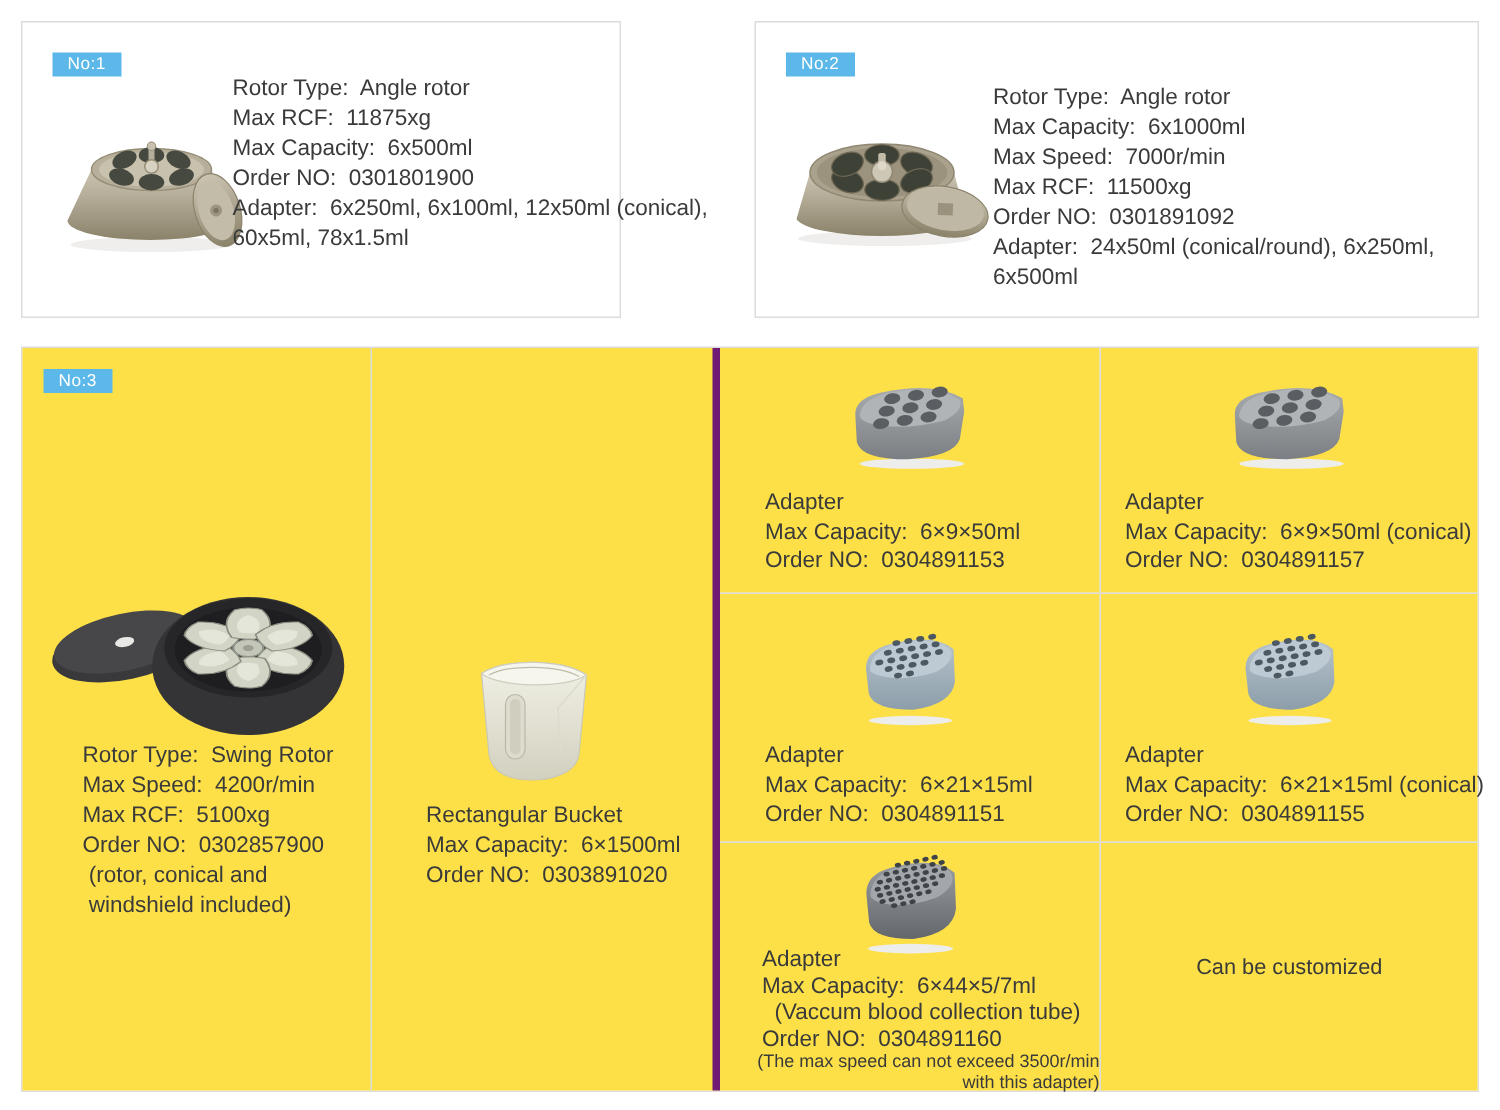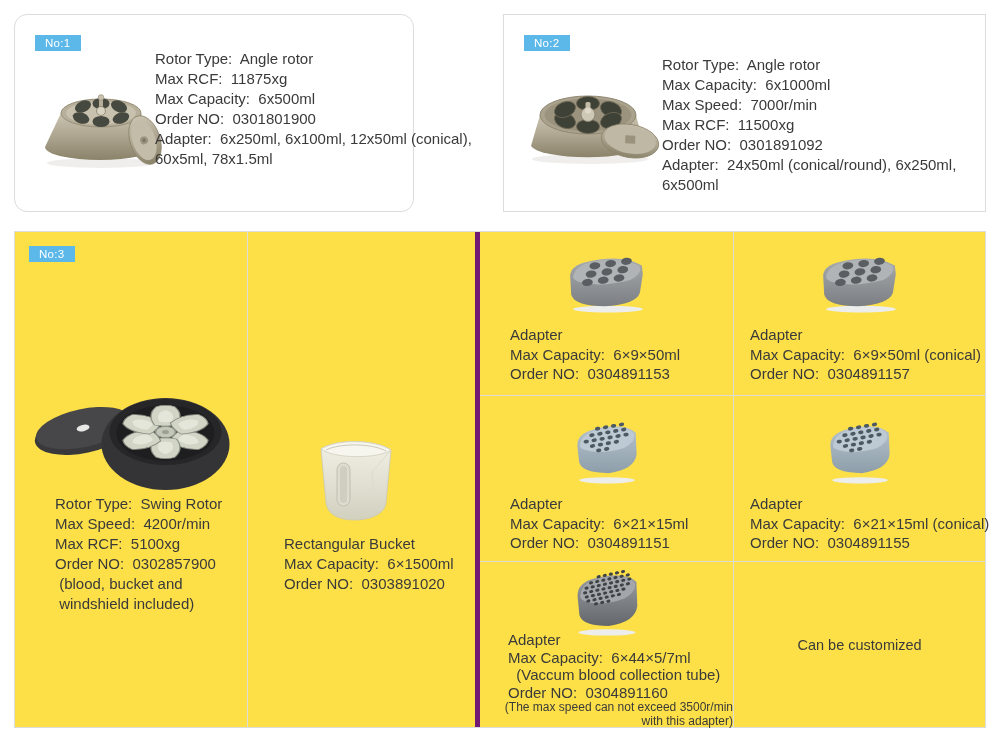--- a/index.html
+++ b/index.html
@@ -2,21 +2,21 @@
 <html><head>
 <meta charset="utf-8">
 <style>
   html,body{margin:0;padding:0;}
   body{
     width:1000px;height:740px;background:#ffffff;position:relative;
     font-family:"Liberation Sans","DejaVu Sans",sans-serif;color:#3a3a3a;
     overflow:hidden;
   }
   .panel{position:absolute;border:1px solid #dcdcdc;background:#fff;box-sizing:border-box;}
-  .p1{left:14px;top:14px;width:400px;height:198px;border-radius:13px;}
+  .p1{left:14px;top:14px;width:400px;height:198px;}
   .p2{left:503px;top:14px;width:483px;height:198px;}
   .p3{left:14px;top:231px;width:972px;height:497px;
       display:grid;grid-template-columns:233px 232px 253px auto;
       grid-template-rows:163px 166px 166px;}
   .badge{position:absolute;background:#5cb8e8;color:#fff;font-size:11.5px;
          line-height:16px;height:16px;padding:0 10px;letter-spacing:.3px;}
   .bd1{left:20px;top:20px;}
   .bd3{left:14px;top:14px;z-index:3;}
   .img{position:absolute;}
   .img svg{display:block;width:100%;height:100%;}
@@ -177,21 +177,21 @@
           <circle r="10" fill="#c4c6b9" stroke="#8d9388" stroke-width="1.5"></circle>
           <circle r="3.5" fill="#9aa094"></circle>
         </g>
       </svg>
     </div>
     <div class="specs" style="left:40px;top:262px">
       <div class="ln">Rotor Type:  Swing Rotor</div>
       <div class="ln">Max Speed:  4200r/min</div>
       <div class="ln">Max RCF:  5100xg</div>
       <div class="ln">Order NO:  0302857900</div>
-      <div class="ln"> (blood, bucket and</div>
+      <div class="ln"> (rotor, conical and</div>
       <div class="ln"> windshield included)</div>
     </div>
   </div>
 
   <div class="cell c2">
     <div class="img" style="left:64px;top:200px;width:88px;height:94px">
       <svg viewBox="0 0 88 94">
         <path d="M9,17 C24,7 62,7 79,18 L74,71 C72,85 52,88 43,88 C27,88 16,83 14,71 Z" fill="url(#giv)" stroke="#c9c8b8" stroke-width="0.8"></path>
         <path d="M9,17 C24,7 62,7 79,18 C66,27 22,27 9,17 Z" fill="#f7f6ee" stroke="#cfcebe" stroke-width="0.8"></path>
         <path d="M14,18 C27,11 60,11 74,19" fill="none" stroke="#bdbcac" stroke-width="0.8"></path>

